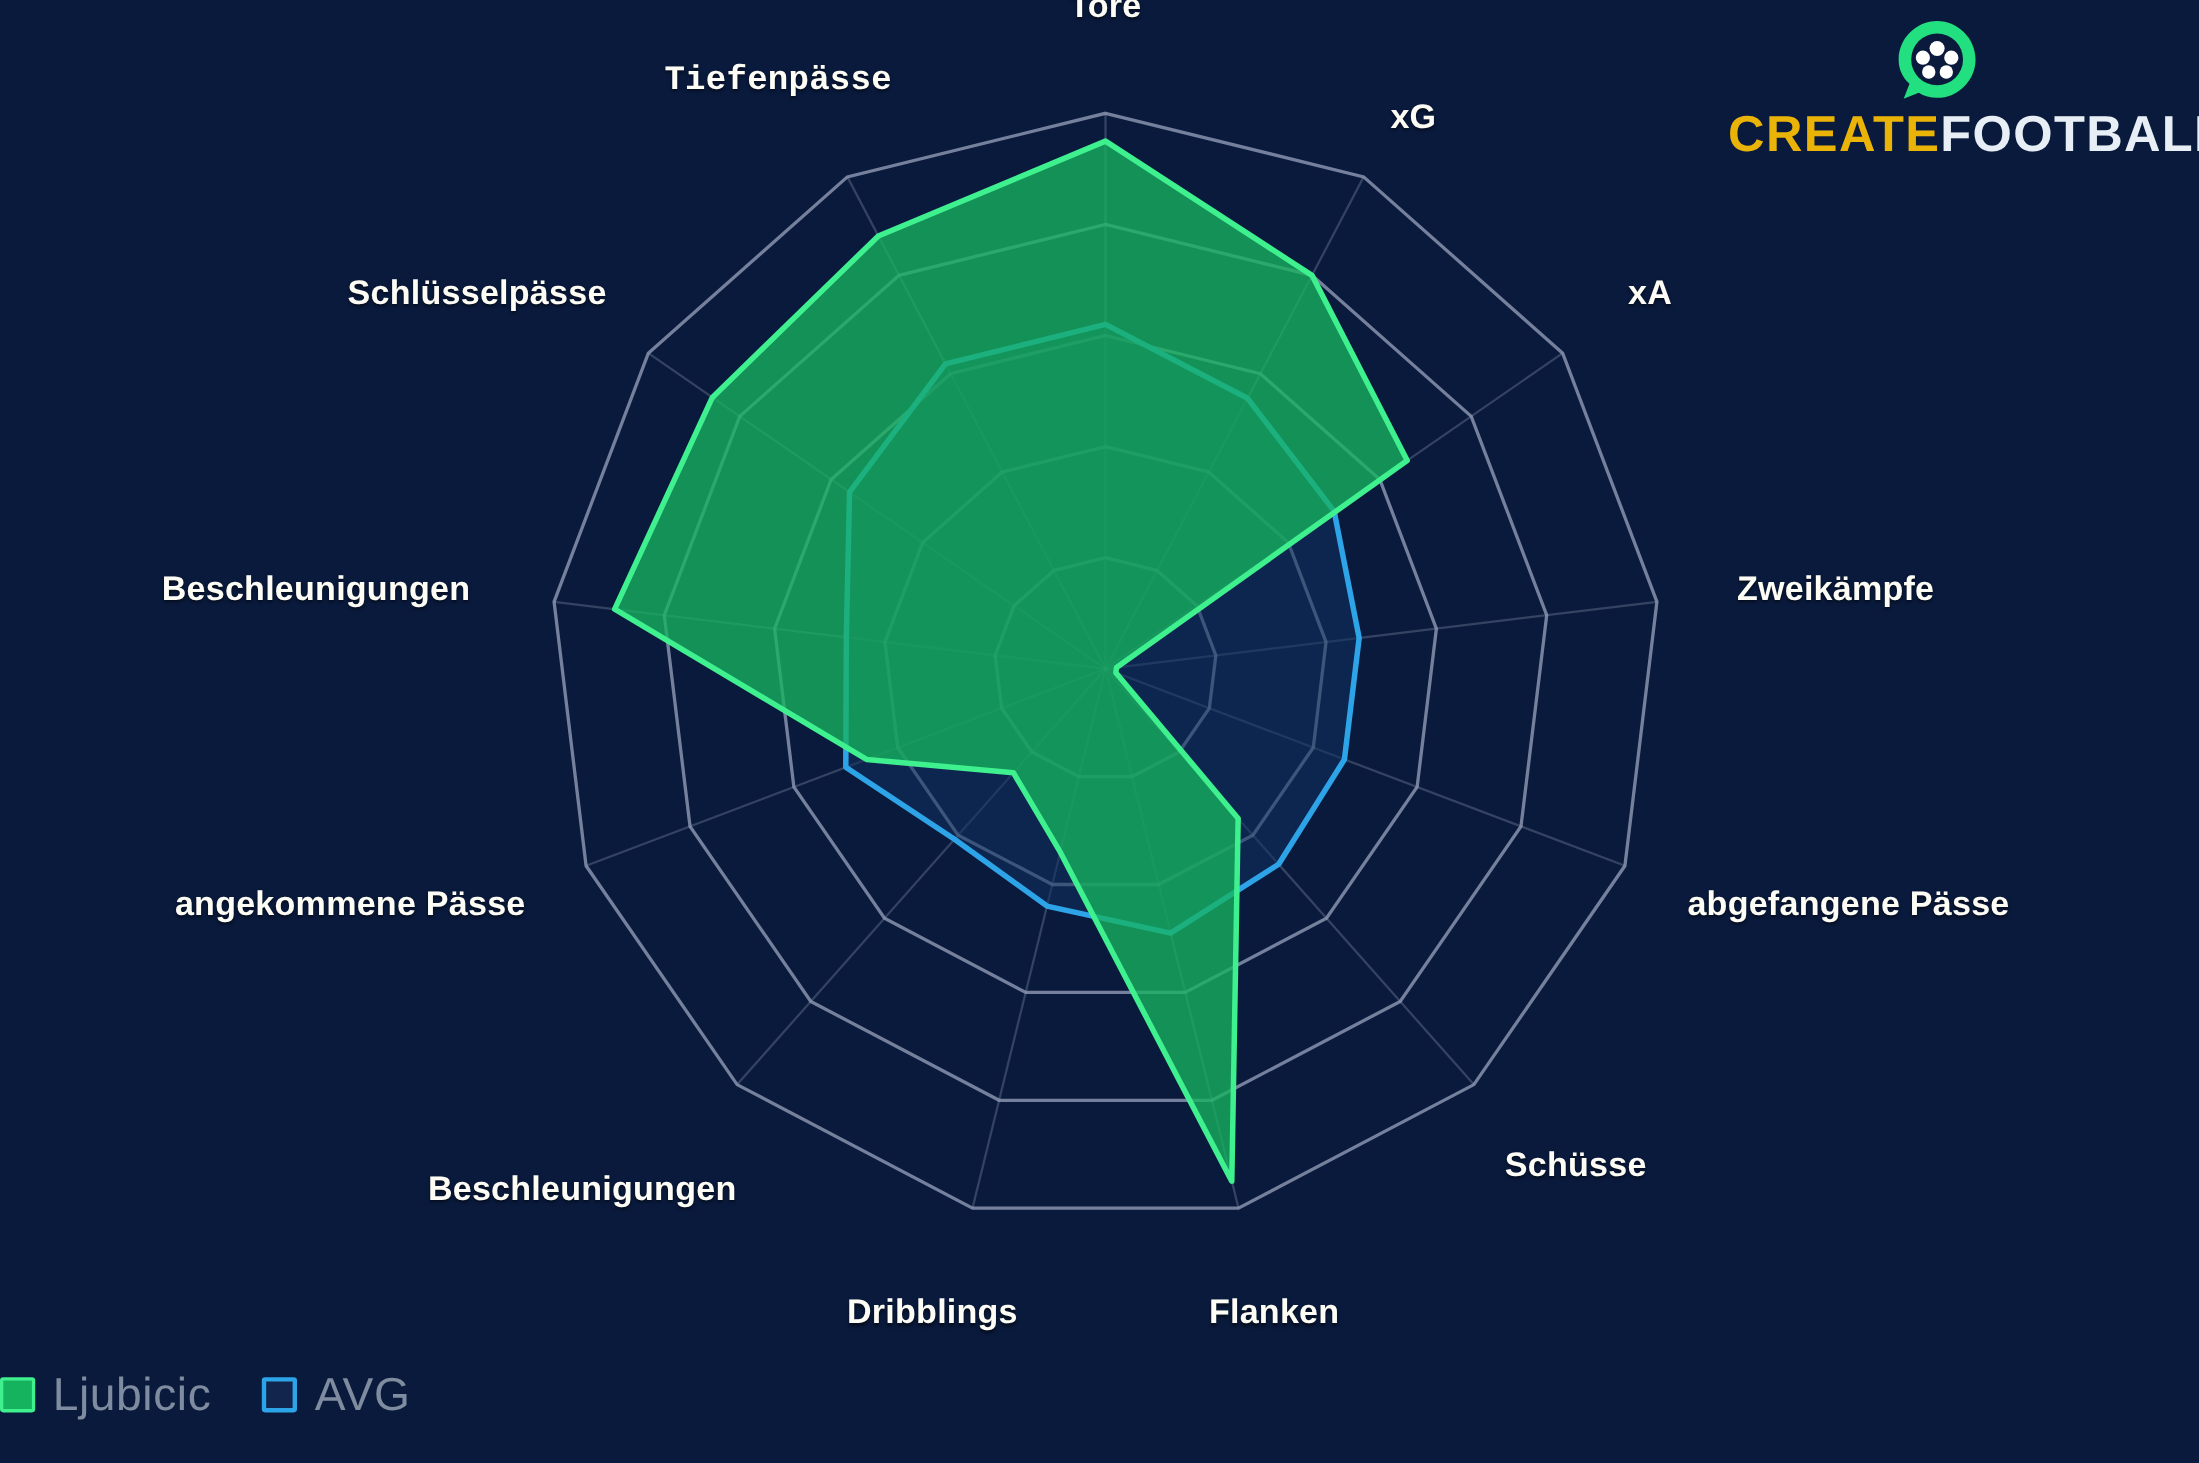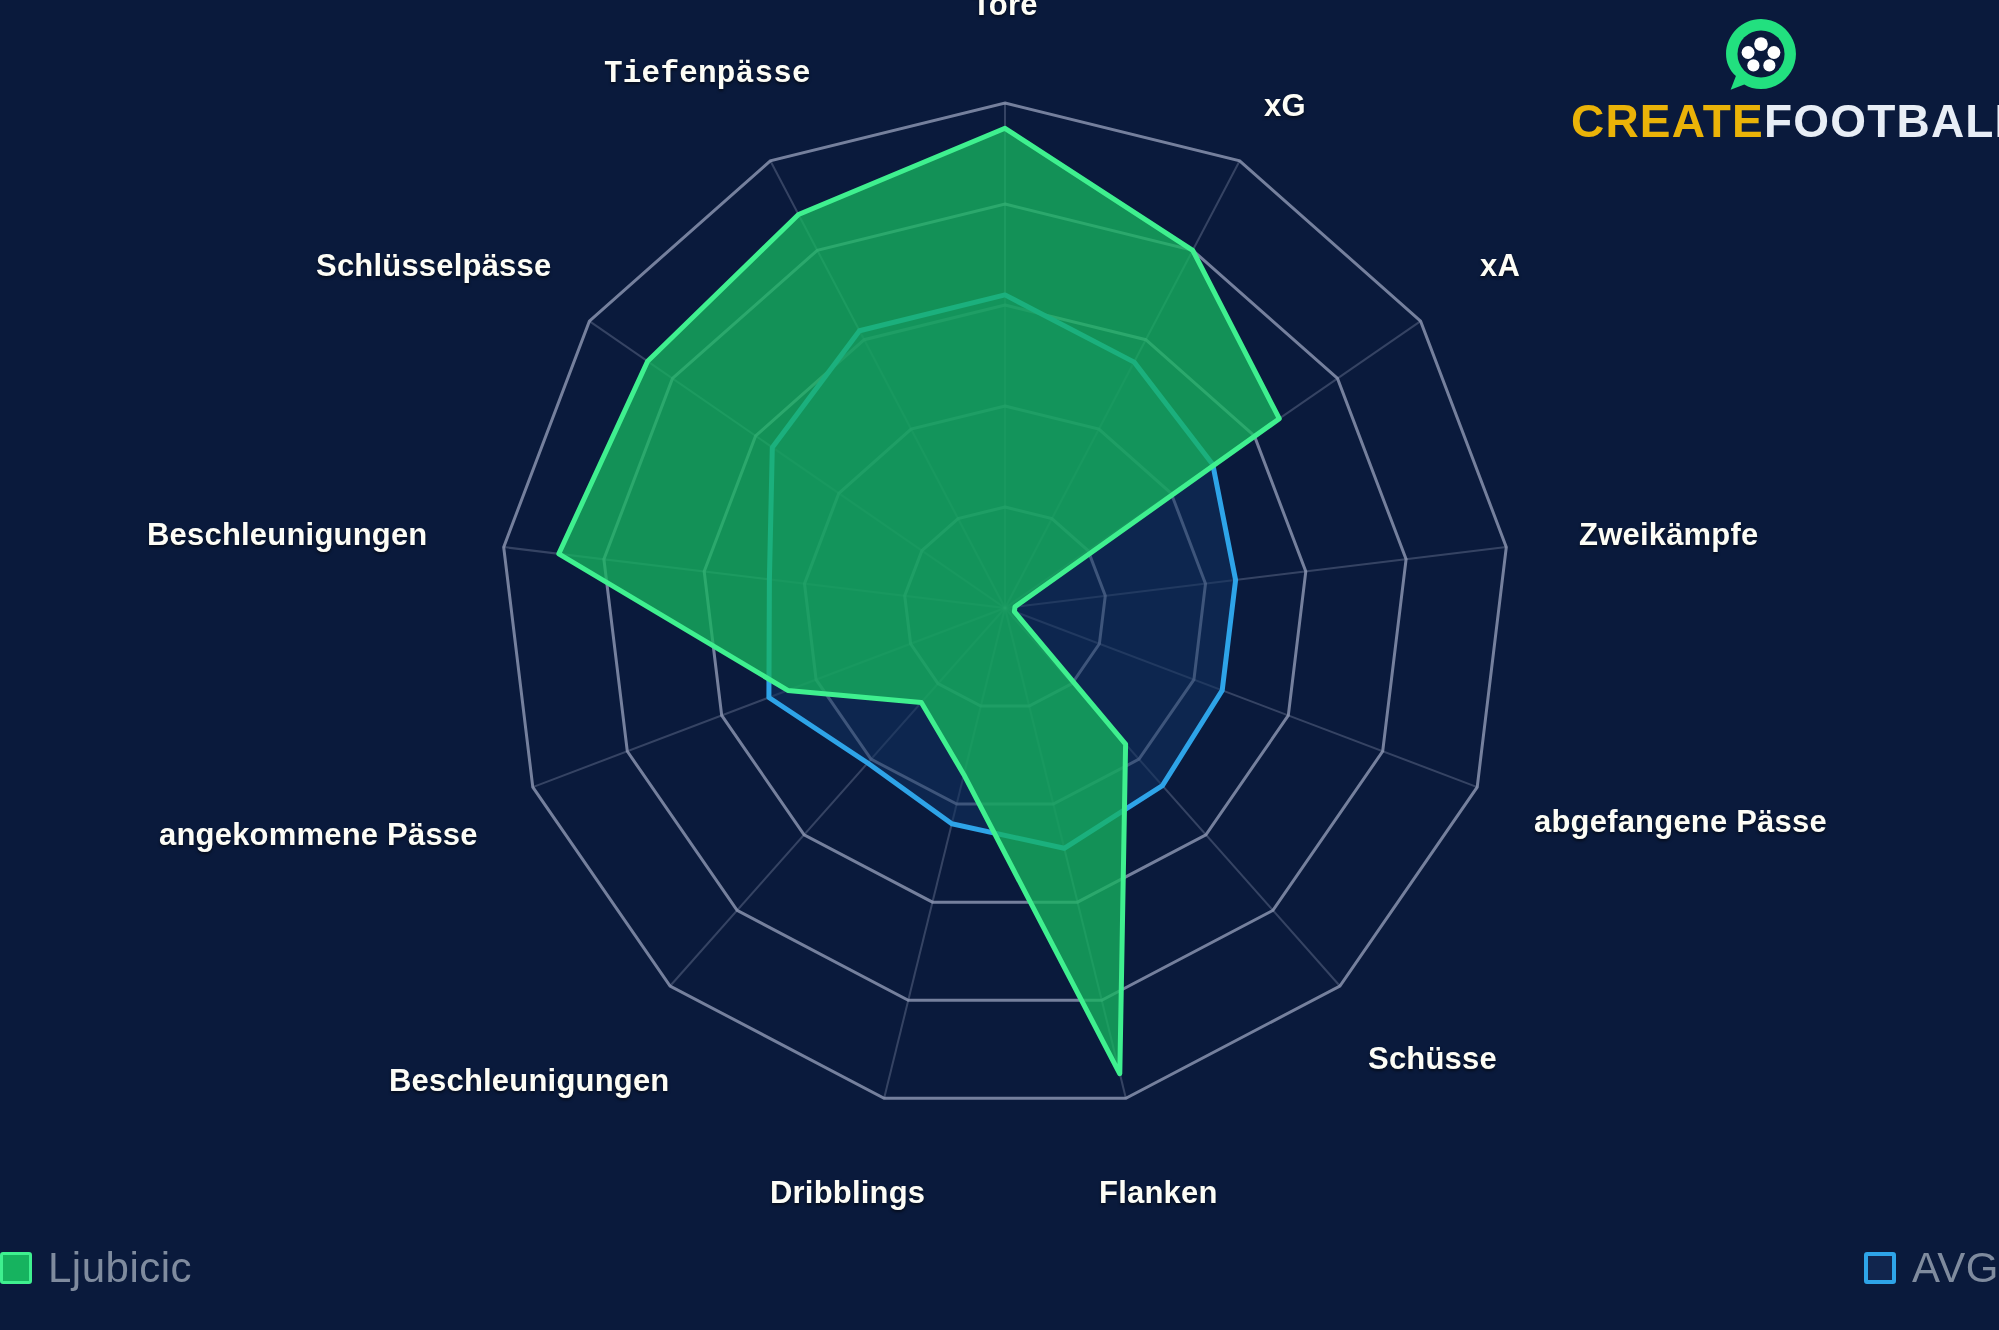--- a/index.html
+++ b/index.html
@@ -30,21 +30,21 @@
     position:absolute;left:0;top:84px;width:400px;
     text-align:right;
     font-size:46px;font-weight:700;letter-spacing:1.2px;
   }
   #logo .wm-create{color:#eab308;}
   #logo .wm-football{color:#e8eef6;}
 
   
   #legend{
     position:absolute;left:0;right:0;bottom:38px;
-    display:flex;justify-content:space-between;align-items:center;gap:46px;
+    display:flex;justify-content:flex-start;align-items:center;gap:46px;
   }
   .legend-item{display:flex;align-items:center;gap:16px;}
   .legend-swatch{width:32px;height:32px;border-radius:3px;box-sizing:border-box;}
   .legend-swatch.fill{background:#16b35f;border:3px solid #3ff08f;}
   .legend-swatch.outline{background:#11254d;border:4px solid #2ea4e8;}
   .legend-text{color:#7f8b9e;font-size:42px;font-weight:400;letter-spacing:.5px;}
 </style>
 </head>
 <body>
 
@@ -82,21 +82,21 @@
   <div id="axis-labels">
       <div class="axis-label" style="left: 972px; top: -13px;">Tore</div>
       <div class="axis-label" style="left: 1264px; top: 56px; margin-top: 32px;">xG</div>
       <div class="axis-label" style="left: 1480px; top: 248px;">xA</div>
       <div class="axis-label" style="left: 1579px; top: 517px;">Zweikämpfe</div>
       <div class="axis-label" style="left: 1534px; top: 804px;">abgefangene Pässe</div>
       <div class="axis-label" style="left: 1368px; top: 1041px;">Schüsse</div>
       <div class="axis-label" style="left: 1099px; top: 1175px;">Flanken</div>
       <div class="axis-label" style="left: 770px; top: 1175px;">Dribblings</div>
       <div class="axis-label" style="left: 389px; top: 1063px; text-align: center;">Beschleunigungen</div>
-      <div class="axis-label" style="left: 159px; top: 804px; margin-top: 13px;">angekommene Pässe</div>
+      <div class="axis-label" style="left: 159px; top: 804px;">angekommene Pässe</div>
       <div class="axis-label" style="left: 147px; top: 517px;">Beschleunigungen</div>
       <div class="axis-label" style="left: 316px; top: 248px;">Schlüsselpässe</div>
       <div class="axis-label" style="left: 604px; top: 56px; font-family: Liberation Mono, monospace;">Tiefenpässe</div>
     </div>
 
   <div id="logo">
     <svg class="ball" viewBox="0 0 100 100">
       <path d="M50 4 C75 4 96 25 96 50 C96 75 75 96 50 96 C42 96 34 94 28 90 L10 97 L17 79 C8 71 4 61 4 50 C4 25 25 4 50 4 Z" fill="#22e07f"></path>
       <circle cx="50" cy="50" r="31" fill="#0a1a3c"></circle>
       <circle cx="50" cy="37" r="9" fill="#ffffff"></circle>

